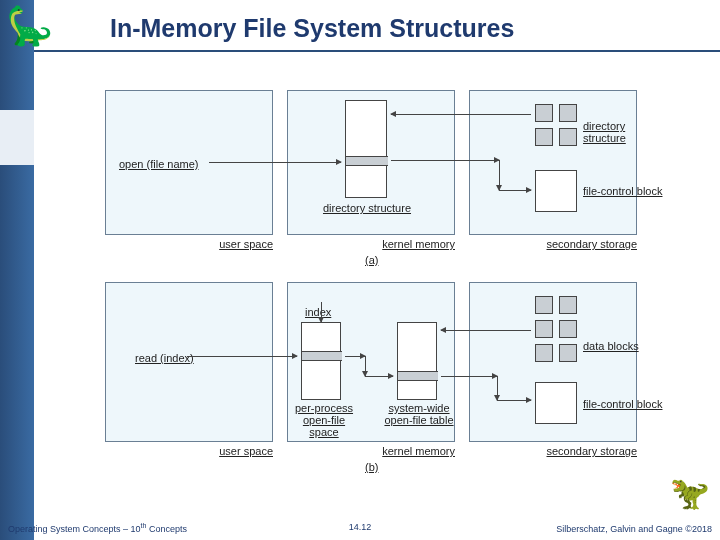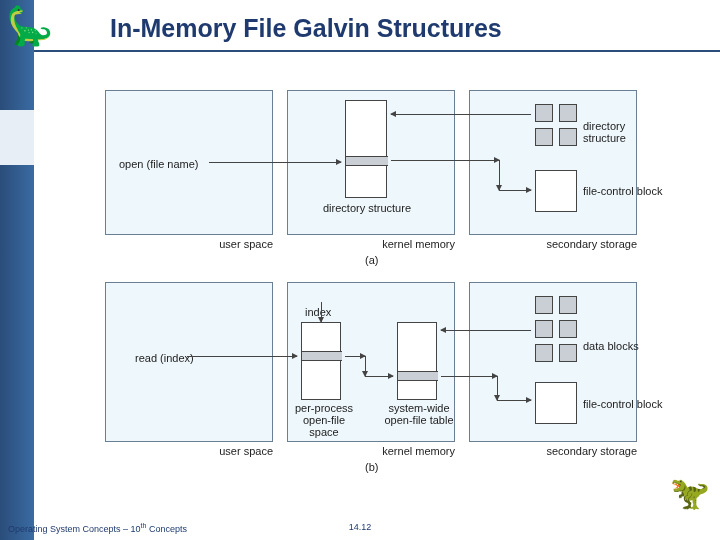--- a/index.html
+++ b/index.html
@@ -11,21 +11,21 @@
   .title { position: absolute; left: 110px; top: 14px; font-size: 25px; font-weight: bold; color: #1f3a6e; font-family: Arial, sans-serif; }
   .title-rule { position: absolute; left: 34px; top: 50px; width: 686px; height: 2px; background: #2a4d7a; }
   .diagram { position: absolute; left: 105px; top: 80px; width: 560px; height: 400px; }
   .panel { position: absolute; background: #eef7fb; border: 1px solid #6a7f94; }
   .panelA1 { left: 0; top: 10px; width: 168px; height: 145px; }
   .panelA2 { left: 182px; top: 10px; width: 168px; height: 145px; }
   .panelA3 { left: 364px; top: 10px; width: 168px; height: 145px; }
   .panelB1 { left: 0; top: 202px; width: 168px; height: 160px; }
   .panelB2 { left: 182px; top: 202px; width: 168px; height: 160px; }
   .panelB3 { left: 364px; top: 202px; width: 168px; height: 160px; }
-  .lbl { position: absolute; font-size: 11px; color: #222; }
+  .lbl { position: absolute; font-size: 11px; color: #222; text-decoration: underline; }
   .clbl { text-align: right; width: 168px; }
   .structbox { position: absolute; background: #fff; border: 1px solid #444; }
   .stripe { position: absolute; background: #c9cfd4; border-top: 1px solid #444; border-bottom: 1px solid #444; }
   .sq { position: absolute; width: 18px; height: 18px; background: #c9cfd4; border: 1px solid #444; }
   .arrow { position: absolute; height: 1px; background: #444; }
   .arrow::after { content: ''; position: absolute; right: -1px; top: -3px; border-left: 6px solid #444; border-top: 3.5px solid transparent; border-bottom: 3.5px solid transparent; }
   .arrow.rev::after { left: -1px; right: auto; border-left: none; border-right: 6px solid #444; }
   .varrow { position: absolute; width: 1px; background: #444; }
   .varrow::after { content: ''; position: absolute; bottom: -1px; left: -3px; border-top: 6px solid #444; border-left: 3.5px solid transparent; border-right: 3.5px solid transparent; }
   .footer { position: absolute; left: 8px; bottom: 6px; width: 704px; font-size: 9px; color: #1f3a6e; display: flex; justify-content: space-between; align-items: baseline; }
@@ -33,21 +33,21 @@
   sup { font-size: 7px; }
 </style>
 </head>
 <body>
 
 <div class="sidebar"></div>
 <div class="sidebar-light"></div>
 <div class="dino1">🦕</div>
 <div class="dino2">🦖</div>
 
-<div class="title">In-Memory File Galvin Structures</div>
+<div class="title">In-Memory File System Structures</div>
 <div class="title-rule"></div>
 
 <div class="diagram">
 
   <div class="panel panelA1"></div>
   <div class="panel panelA2"></div>
   <div class="panel panelA3"></div>
 
   <div class="lbl" style="left:14px; top:78px;">open (file name)</div>
 
@@ -122,13 +122,14 @@
   <div class="lbl clbl" style="left:364px; top:365px;">secondary storage</div>
   <div class="lbl" style="left:260px; top:381px;">(b)</div>
 
 </div>
 
 <div class="footer">
   <span>
     <span>Operating System Concepts – 10</span><sup>th</sup><span> Concepts</span>
   </span>
   <span class="mid">14.12</span>
+  <span>Silberschatz, Galvin and Gagne ©2018</span>
 </div>
 
 </body></html>

